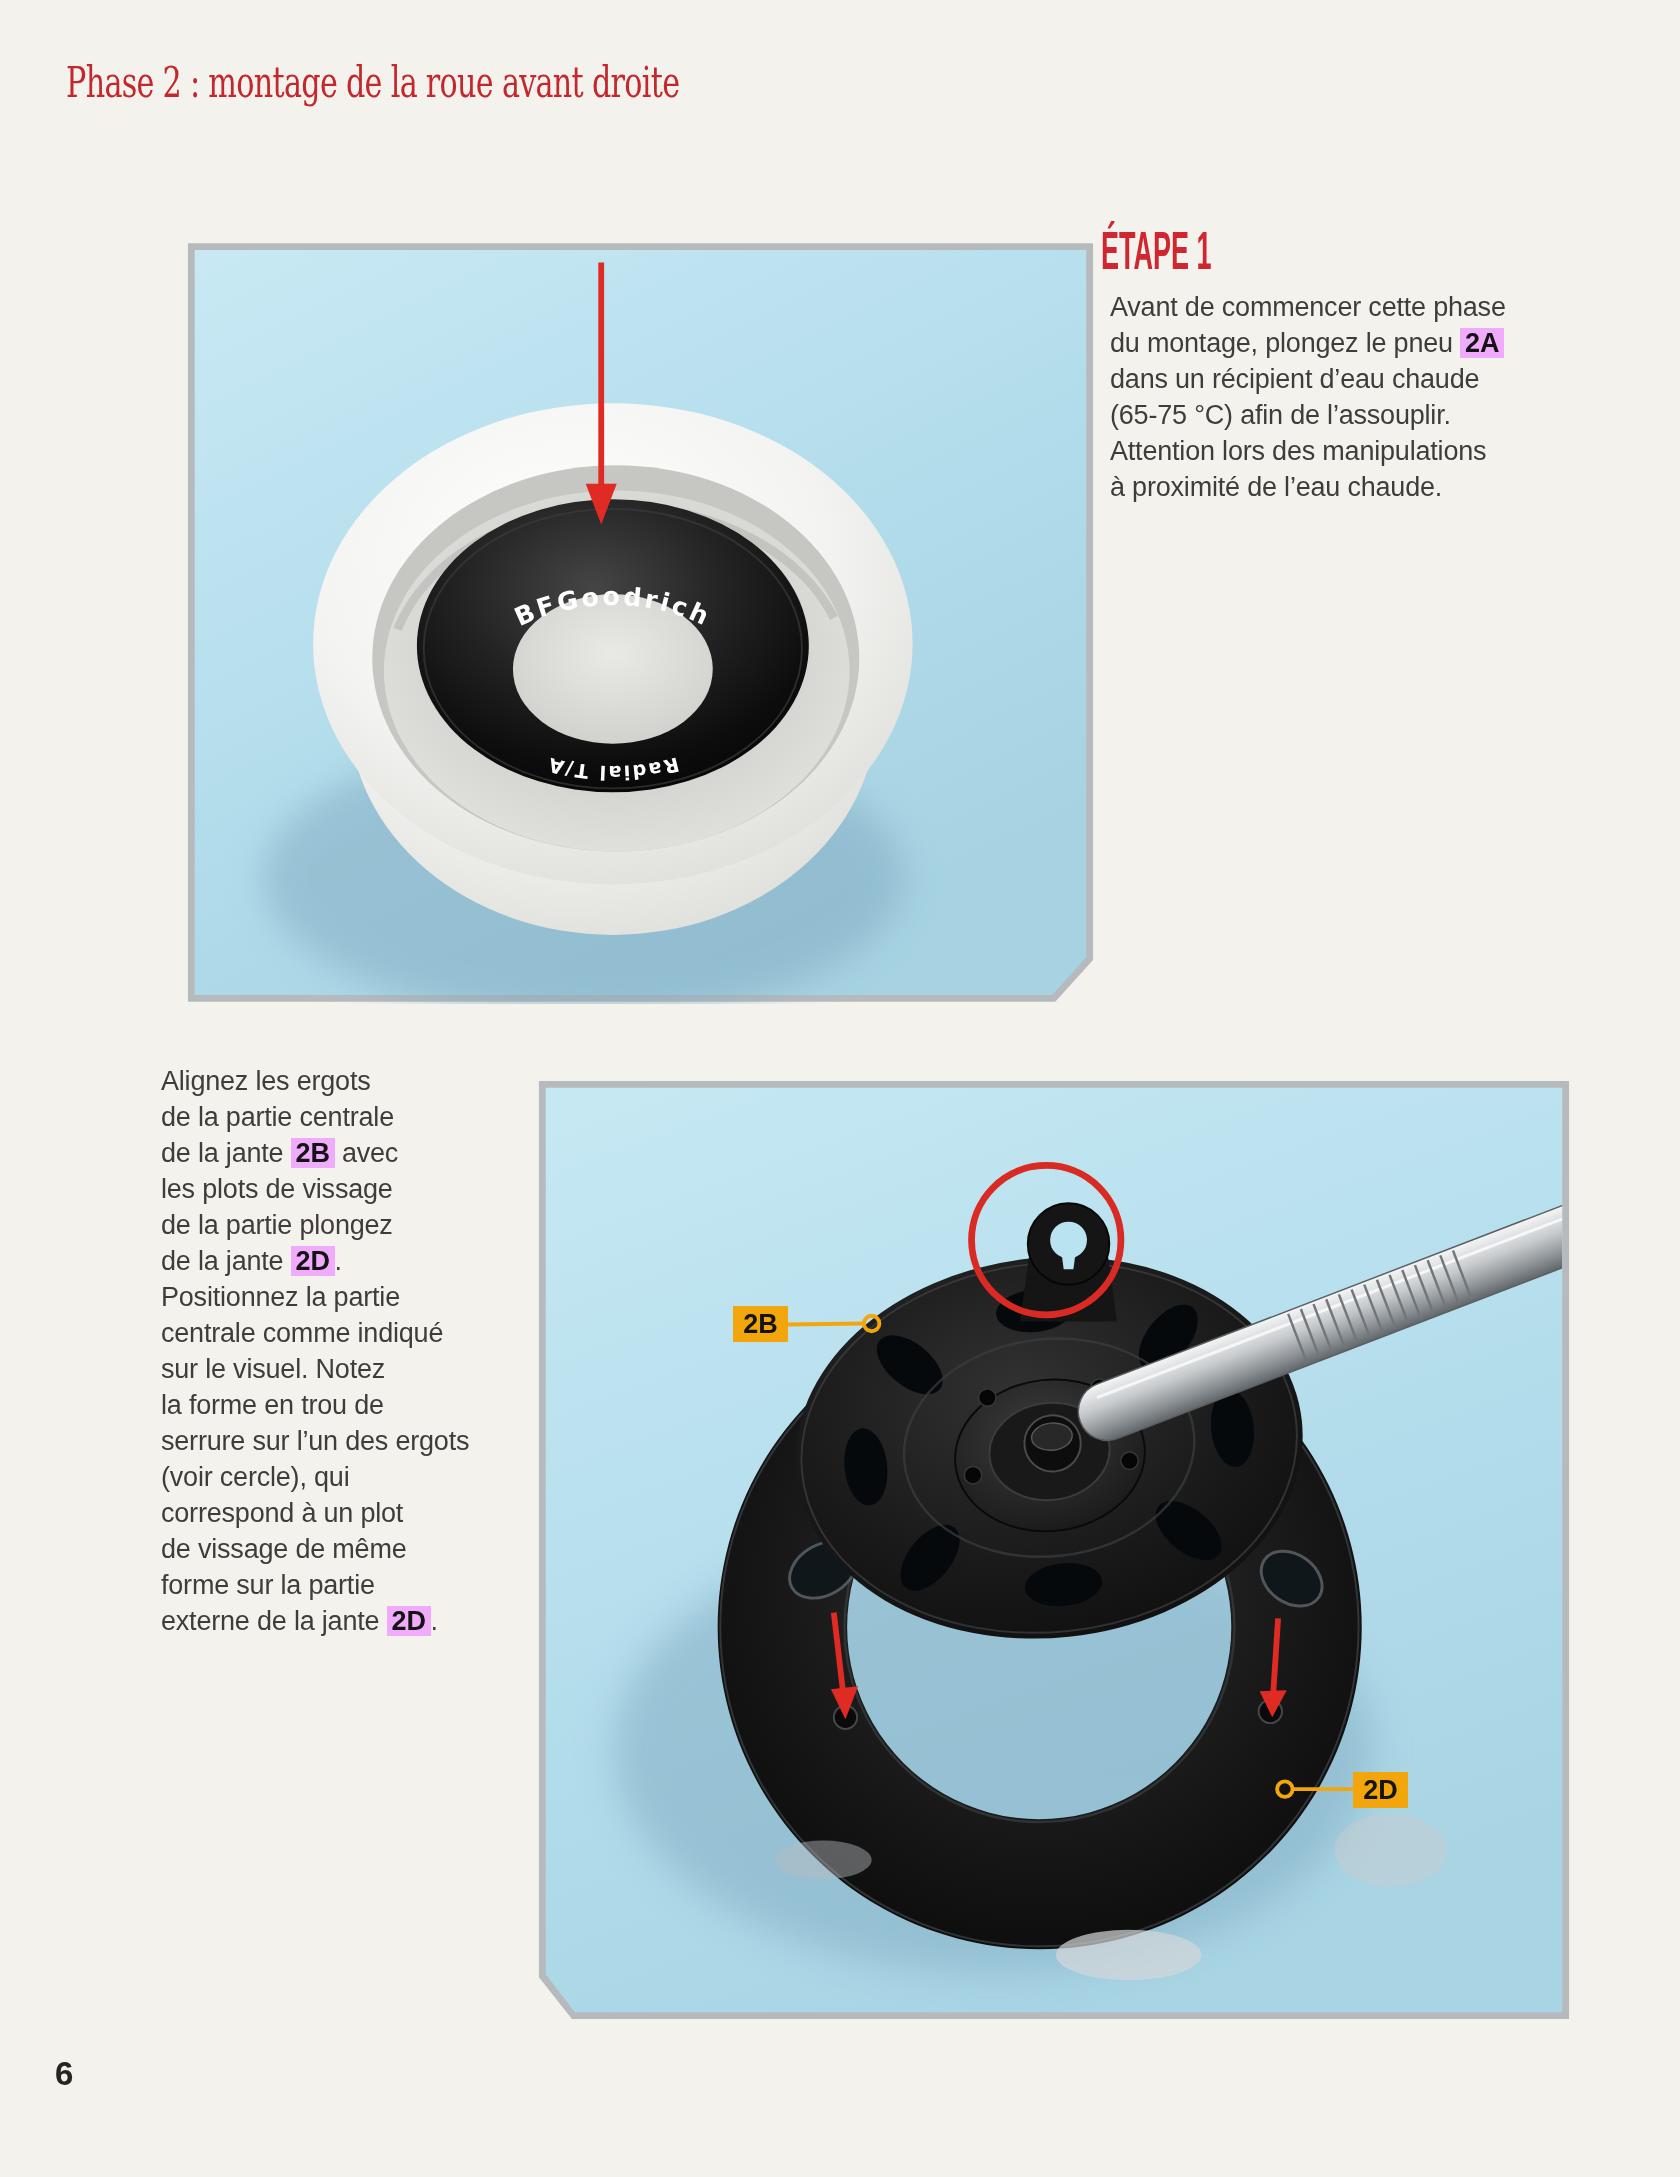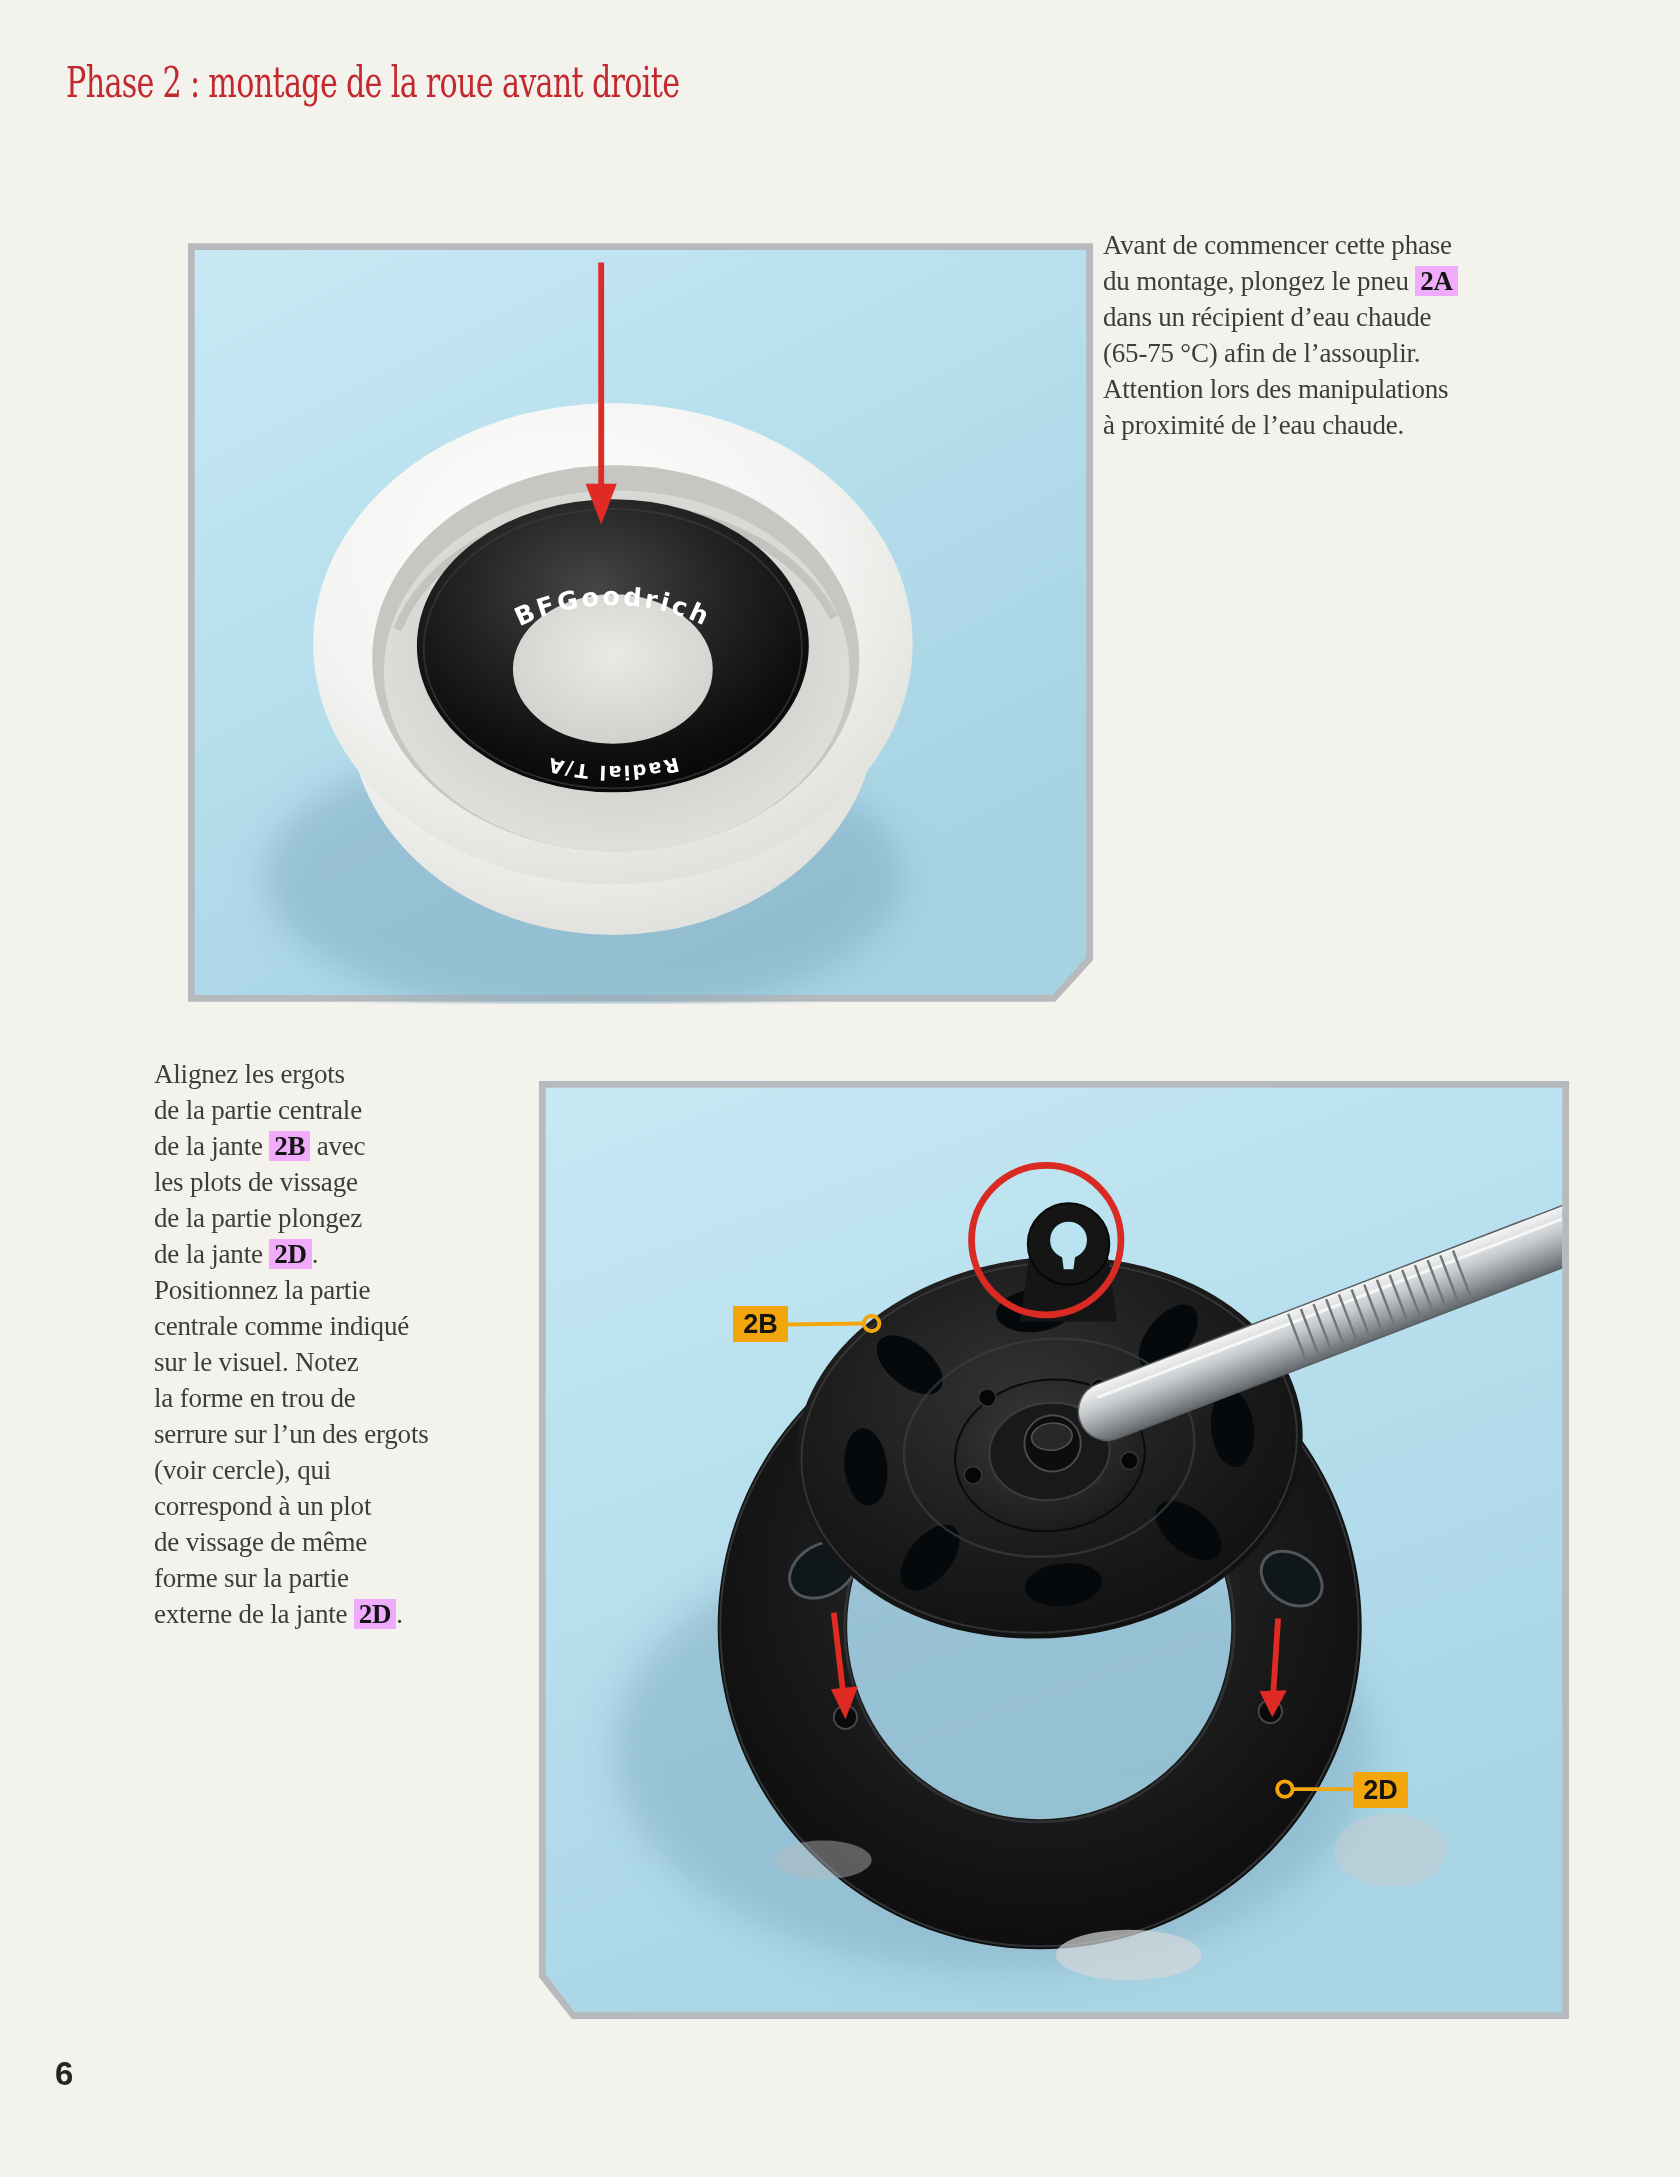--- a/index.html
+++ b/index.html
@@ -19,21 +19,21 @@
   .photo { position:absolute; }
   .photo1 { left:146px; top:225px; width:909px; height:763px; }
   .photo2 { left:497px; top:1063px; width:1034px; height:942px; }
   .photo svg { display:block; width:100%; height:100%; }
 
   .step { position:absolute; }
   .step1 { left:1101px; top:225px; width:456px; }
   .step2 { left:152px; top:1054px; width:398px; }
   .step h2 { margin:0 0 13.6px 0; color:#d02630; font-size:54px; line-height:50px; font-weight:bold; white-space:nowrap; }
   .step h2 .cond { display:inline-block; transform:scaleX(.5); transform-origin:left center; letter-spacing:0; }
-  .step p { margin:2px; font-size:27px; line-height:36px; color:#3e3d3b; white-space:pre-line; letter-spacing:-0.2px;font-family:Liberation Serif, serif; }
+  .step p { margin:9px; font-size:27px; line-height:36px; color:#3e3d3b; white-space:pre-line; letter-spacing:-0.2px; }
   .hl { background:#f0abfc; color:#141414; font-weight:bold; padding:0 4.9px; }
 
   .part-label {
     position:absolute; background:#f3a60b; color:#141414;
     font-weight:bold; font-size:27px; line-height:36px;
     width:55px; height:36px; text-align:center;
   }
   .label-2b { left:196px; top:227px; }
   .label-2d { left:816px; top:693px; }
 
@@ -107,20 +107,21 @@
       </g>
 
       <g>
         <line x1="428" y1="22" x2="428" y2="254" stroke="#df2b24" stroke-width="6"></line>
         <polygon points="412,250 444,250 428,292" fill="#df2b24"></polygon>
       </g>
     </svg>
   </figure>
 
   <section class="step step1">
+    <h2><span class="cond">ÉTAPE 1</span></h2>
     <p><span>Avant de commencer cette phase
 du montage, plongez le pneu </span><span class="hl">2A</span><span>
 dans un récipient d’eau chaude
 (65-75 °C) afin de l’assouplir.
 Attention lors des manipulations
 à proximité de l’eau chaude.</span></p>
   </section>
 
   <section class="step step2">
     <p><span>Alignez les ergots

